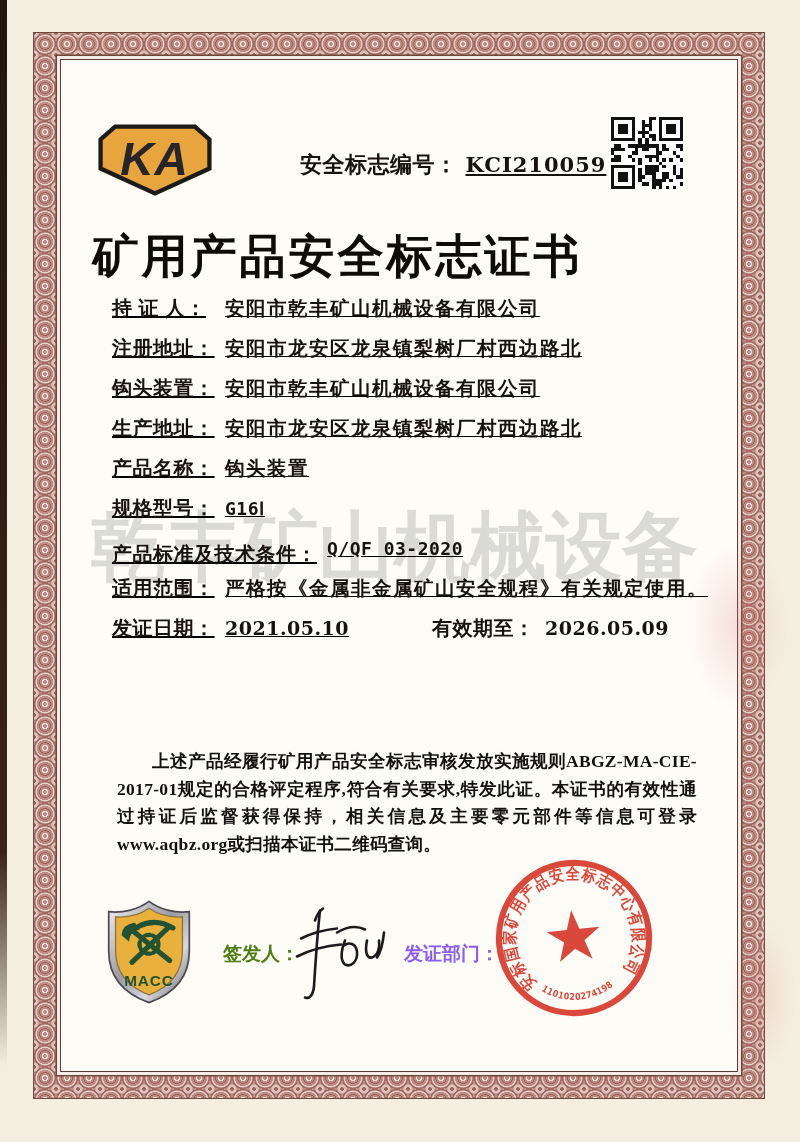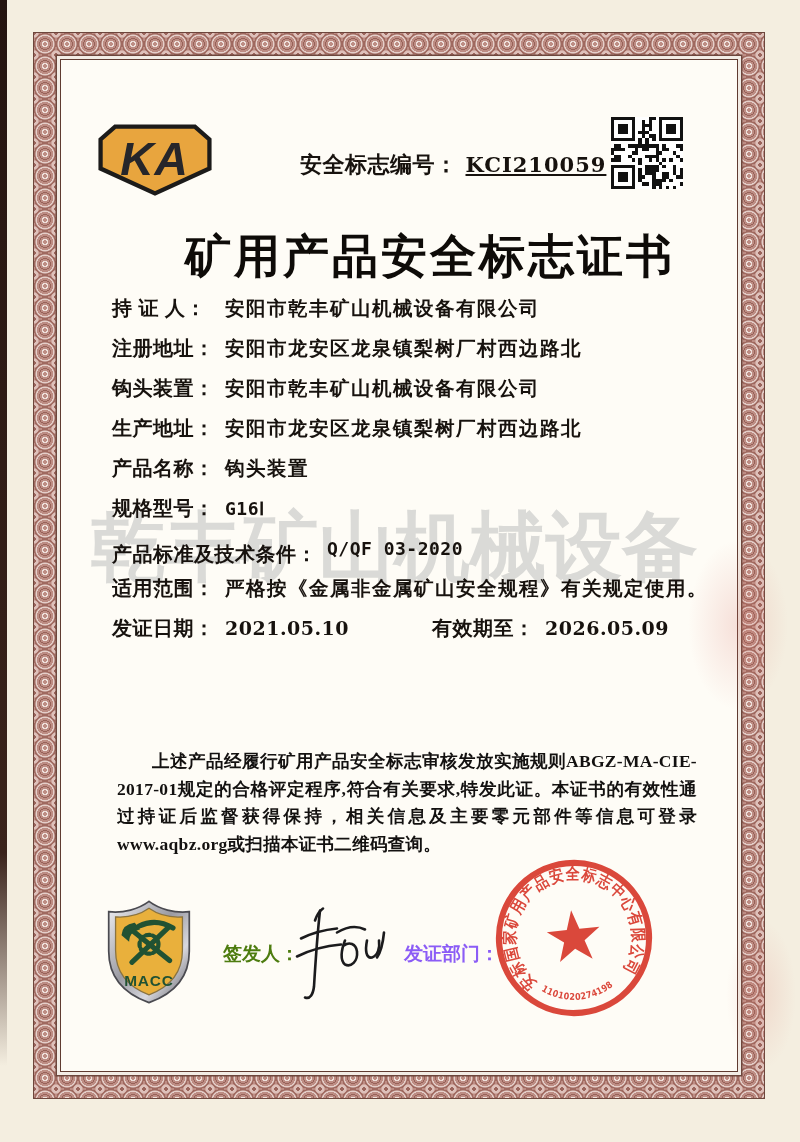--- a/index.html
+++ b/index.html
@@ -24,25 +24,25 @@
   .smudge.s2{left:726px;top:920px;width:70px;height:150px;background:radial-gradient(closest-side,rgba(214,110,100,.16),rgba(214,110,100,0));}
   
   .watermark{position:absolute;left:90px;top:509px;z-index:1;white-space:nowrap;
     font-size:76px;font-weight:700;letter-spacing:0px;color:#dadad7;line-height:1;}
   
   .ka-logo{position:absolute;left:98px;top:117px;z-index:2;}
   .certno{position:absolute;left:300px;top:150px;z-index:2;display:flex;align-items:baseline;gap:8px;}
   .certno .lbl{font-size:22px;font-weight:bold;color:#17120e;}
   .certno .num{font-family:"DejaVu Serif","Liberation Serif",serif;font-size:21px;font-weight:600;color:#17120e;letter-spacing:1px;text-decoration:underline;}
   .qr{position:absolute;left:611px;top:117px;z-index:2;}
-  .cert-title{position:absolute;left:0;top:226px;width:675px;z-index:2;text-align:right;
+  .cert-title{position:absolute;left:0;top:226px;width:675px;z-index:2;text-align:center;
     font-family:Liberation Serif, serif;font-weight:bold;font-size:46px;
     letter-spacing:3px;color:#0e0b08;}
   
-  .fields{position:absolute;left:112px;top:288px;width:594px;z-index:2;}
+  .fields{position:absolute;left:112px;top:288px;width:594px;z-index:2;text-decoration:underline;}
   .row{display:flex;align-items:center;height:40px;}
   .lbl{font-weight:bold;font-size:20px;color:#17120e;min-width:113px;flex:0 0 auto;letter-spacing:.5px;}
   .row.long .lbl{min-width:0;margin-right:10px;margin-top:12px;}
   .val-cn{font-family:"Liberation Serif","DejaVu Serif",serif;font-size:19.5px;font-weight:600;color:#17120e;letter-spacing:1.5px;white-space:nowrap;}
   .val-mono{font-family:"DejaVu Sans Mono","Liberation Mono",monospace;font-size:18px;font-weight:bold;color:#17120e;letter-spacing:.5px;}
   .val-date{font-family:"DejaVu Serif","Liberation Serif",serif;font-size:19px;font-weight:600;color:#17120e;letter-spacing:.5px;}
   .row-dates{position:relative;}
   .expiry-label{position:absolute;left:320px;}
   .expiry-value{position:absolute;left:433px;}
   

